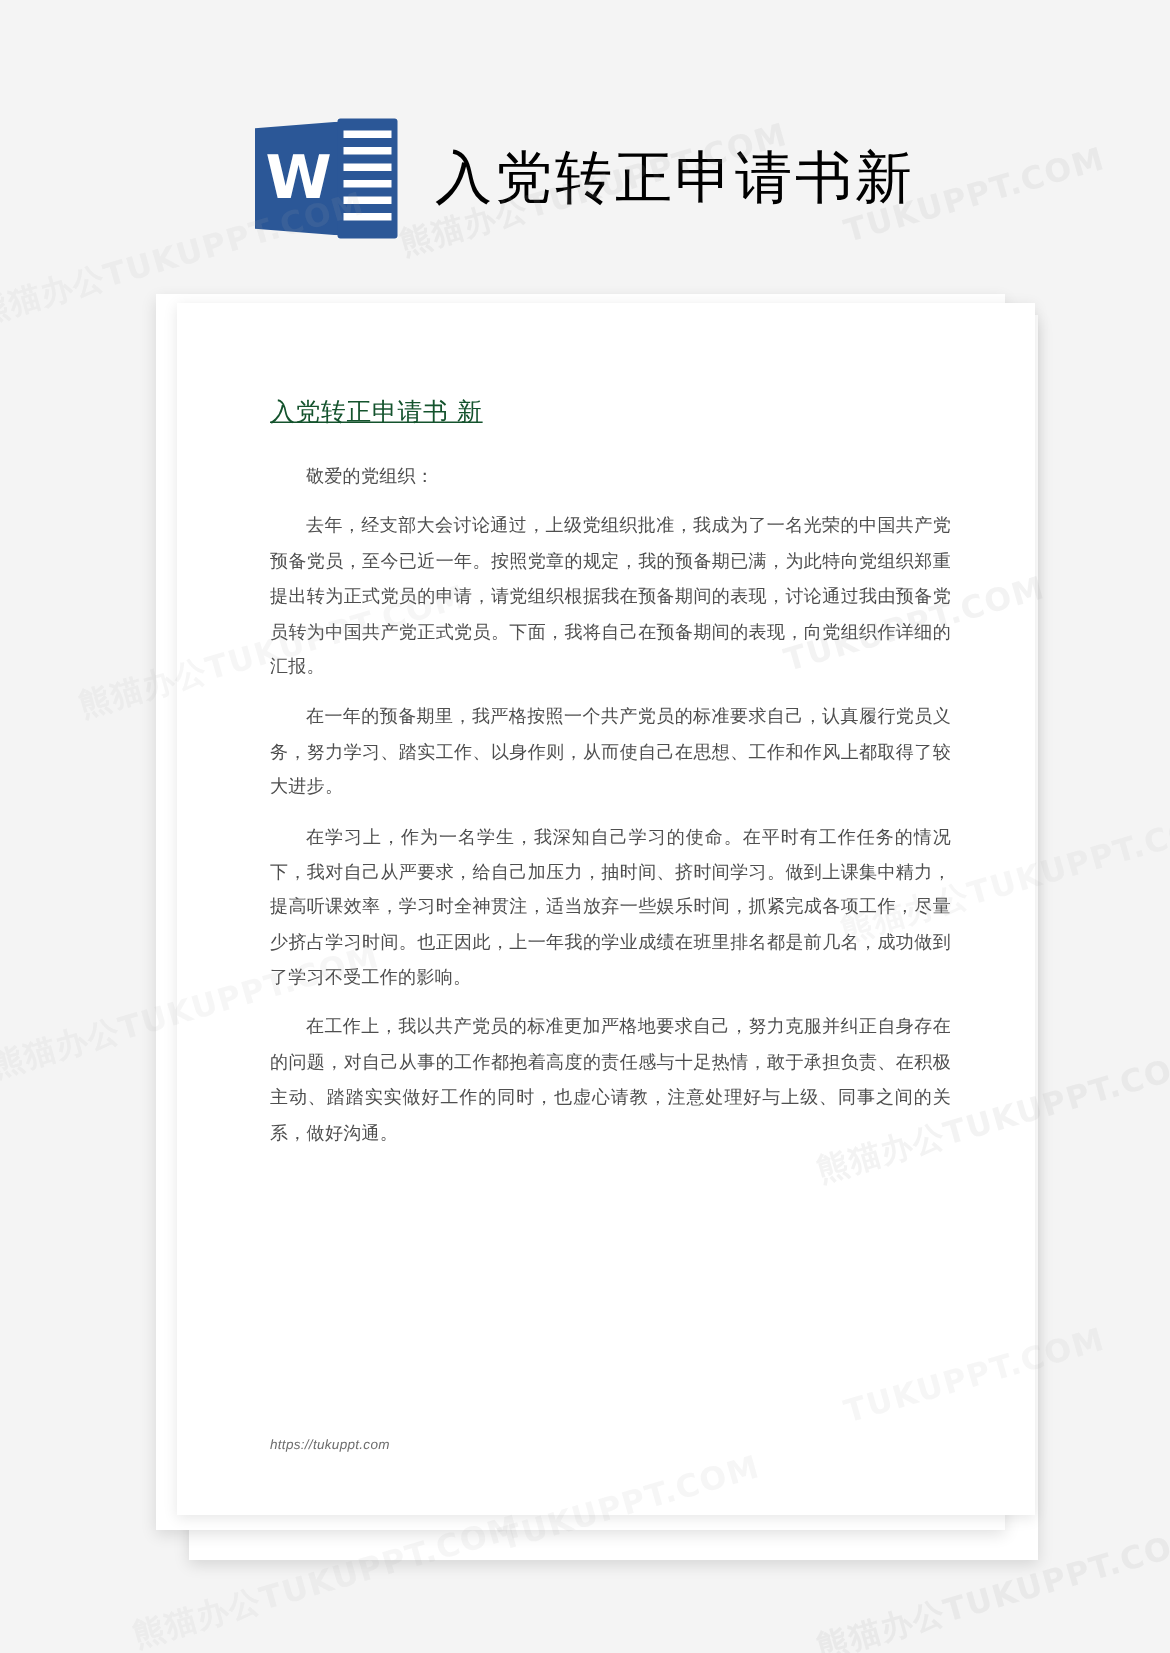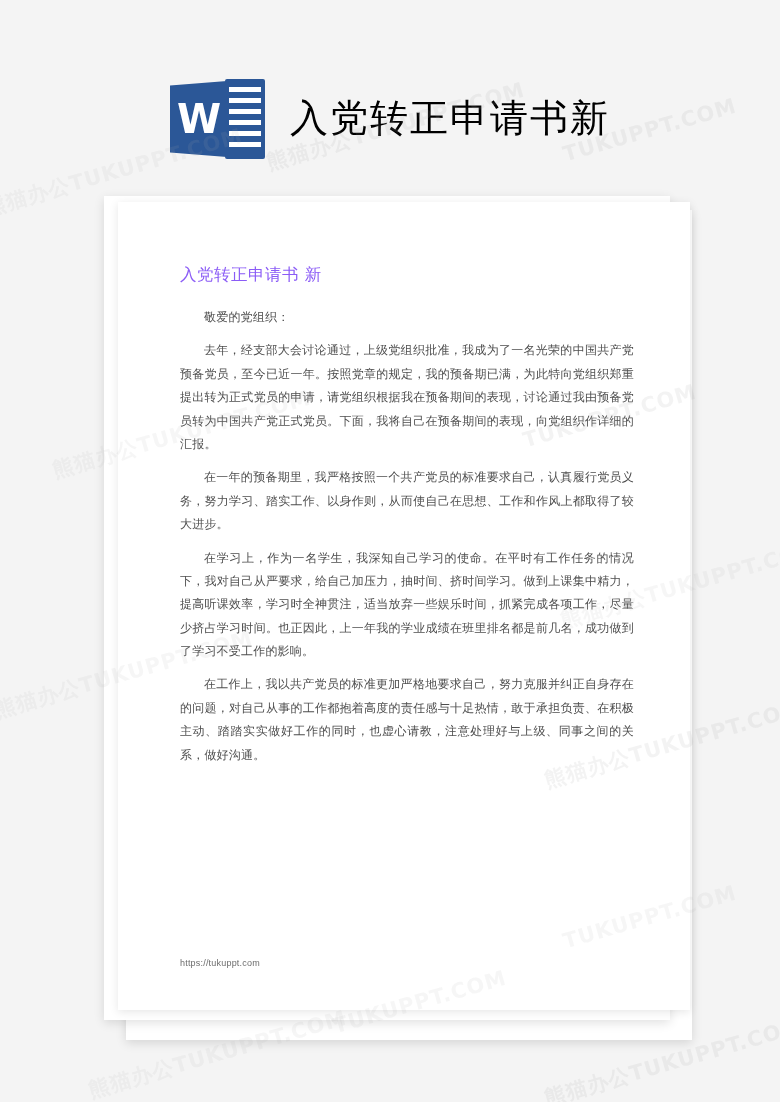--- a/index.html
+++ b/index.html
@@ -135,45 +135,47 @@
     height: 808px;
     z-index: 15;
     box-sizing: border-box;
     padding: 62px 56px 10px 62px;
     font-family: "DejaVu Serif", "Liberation Serif", serif;
     color: #4a4a4a;
     overflow: hidden;
   }
   .doc-heading {
     font-size: 16.5px;
-    color: #8b5cf6;
+    color: #14532d;
     margin: 0 0 20px 0;
     font-weight: normal;
     letter-spacing: 0.5px;
     font-family: "DejaVu Serif", "Liberation Serif", serif;
+    text-decoration: underline;
   }
   .para {
     font-size: 12px;
     line-height: 1.95;
     margin: 0 0 10px 0;
     text-align: justify;
     text-justify: inter-ideograph;
     text-indent: 2em;
     color: #4e4e4e;
     letter-spacing: 0.2px;
   }
   .para.salutation { text-indent: 0; margin-left: 2em; }
   .footer-url {
     position: absolute;
     left: 62px;
     bottom: 42px;
     font-size: 9px;
     color: #6d6d6d;
     font-family: "Liberation Sans", "DejaVu Sans", sans-serif;
     letter-spacing: 0.2px;
+    font-style: italic;
   }
 </style>
 </head>
 <body>
 
 <div class="page-stack">
   <div class="sheet back2"></div>
   <div class="sheet back1"></div>
   <div class="sheet front"></div>
 </div>

